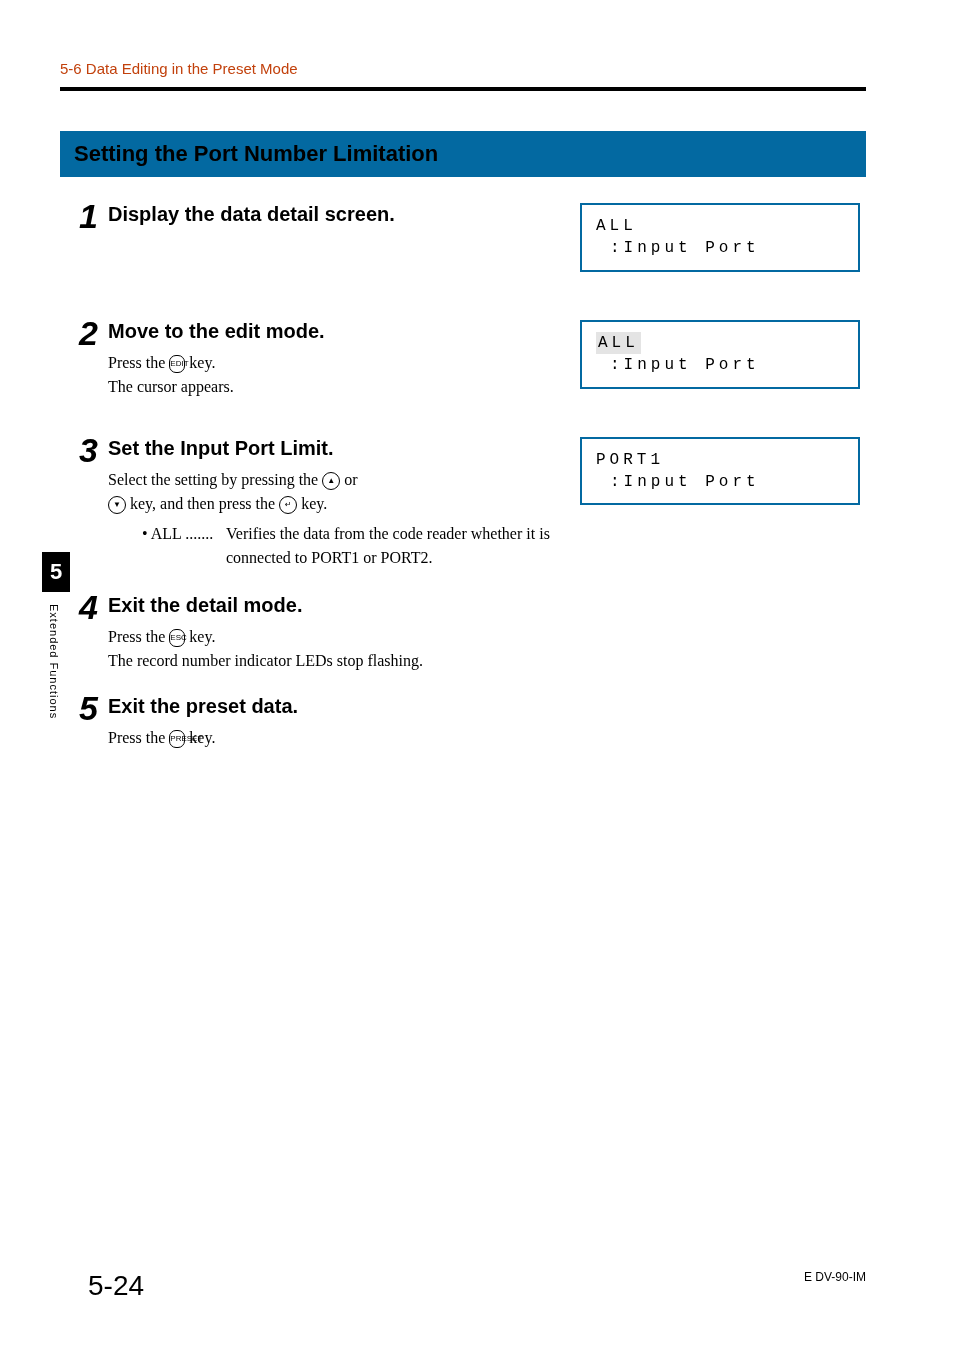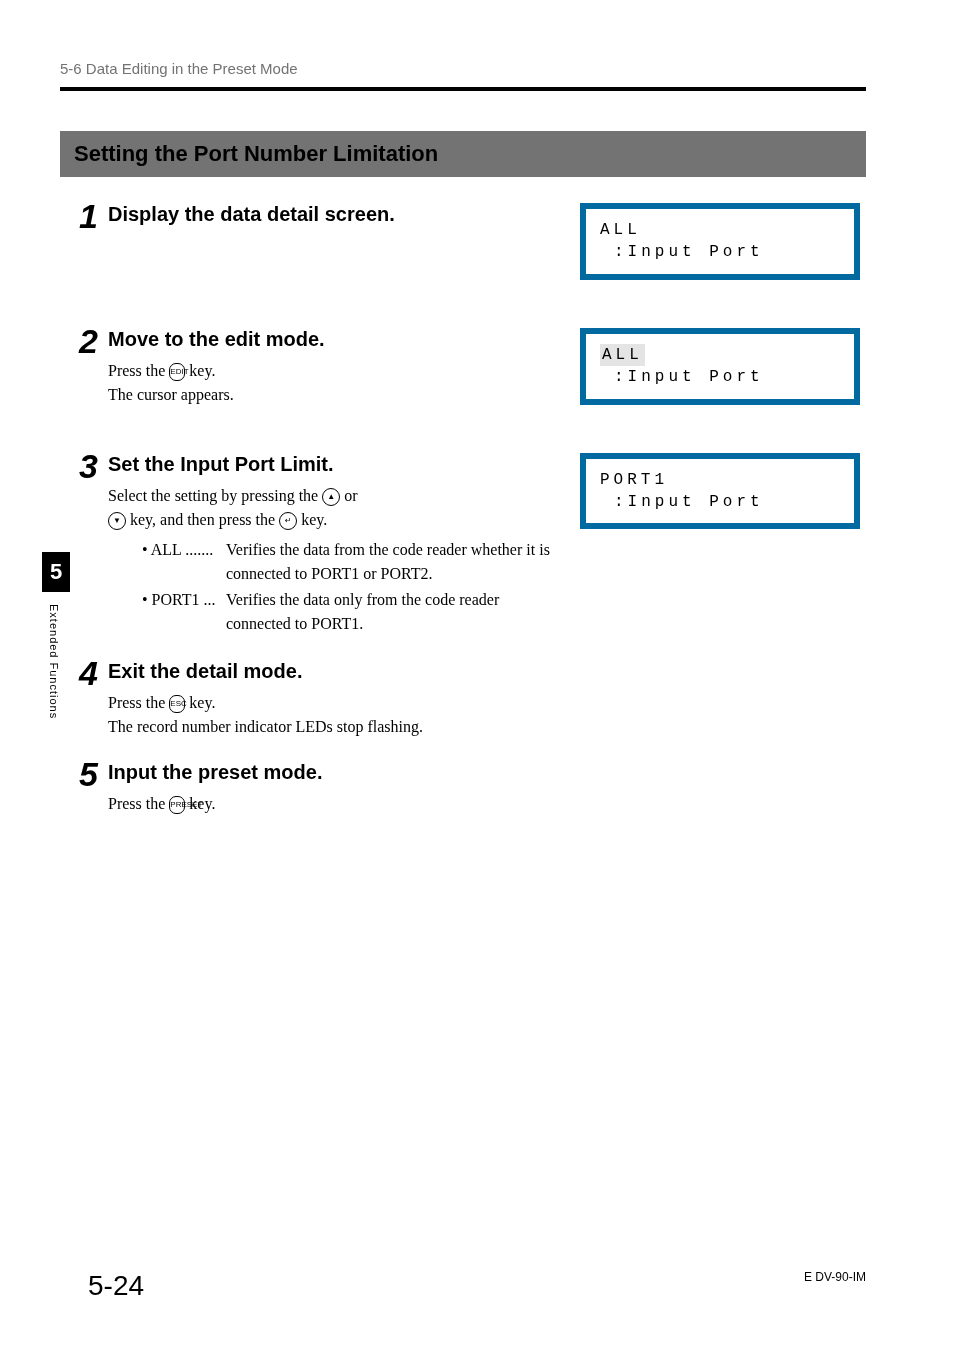--- a/index.html
+++ b/index.html
@@ -1,29 +1,29 @@
 <!DOCTYPE html>
 <html><head>
 <meta charset="utf-8">
 <style>
   * { box-sizing: border-box; margin: 0; padding: 0; }
   html, body { width: 954px; height: 1352px; background: #fff; font-family: "Times New Roman", Times, serif; color: #000; }
   .page { position: relative; width: 954px; height: 1352px; padding: 60px 88px 50px 60px; }
-  .header-line { font-size: 15px; color: #737373; font-family: Arial, Helvetica, sans-serif; margin-bottom: 10px; }
+  .header-line { font-size: 15px; color: #c2410c; font-family: Arial, Helvetica, sans-serif; margin-bottom: 10px; }
   .thick-rule { border: none; border-top: 4px solid #000; margin-bottom: 40px; }
-  .section-title-bar { background: #737373; padding: 10px 14px; font-family: Arial, Helvetica, sans-serif; font-weight: bold; font-size: 22px; margin-bottom: 26px; }
+  .section-title-bar { background: #0369a1; padding: 10px 14px; font-family: Arial, Helvetica, sans-serif; font-weight: bold; font-size: 22px; margin-bottom: 26px; }
   .content { display: flex; flex-direction: column; }
   .step { display: flex; align-items: flex-start; margin-bottom: 22px; }
   .lhs { flex: 0 0 500px; display: flex; align-items: flex-start; }
   .num { font-family: Arial, Helvetica, sans-serif; font-weight: bold; font-style: italic; font-size: 34px; width: 48px; text-align: right; padding-right: 10px; line-height: 1; position: relative; top: -4px; }
   .step-body { flex: 1; }
   .step-title { font-family: Arial, Helvetica, sans-serif; font-weight: bold; font-size: 20px; margin-bottom: 8px; }
   .step-text { font-size: 16px; line-height: 1.5; }
   .rhs { flex: 0 0 280px; margin-left: 20px; }
-  .display-box { border: 6px solid #0369a1; padding: 10px 14px; font-family: "Courier New", monospace; font-size: 16px; letter-spacing: 4px; line-height: 1.4; margin-bottom: 26px; }
+  .display-box { border: 2px solid #0369a1; padding: 10px 14px; font-family: "Courier New", monospace; font-size: 16px; letter-spacing: 4px; line-height: 1.4; margin-bottom: 26px; }
   .display-box .line2 { padding-left: 14px; }
   .highlight { background: #e4e4e4; display: inline-block; padding: 0 2px; }
   .key { display: inline-block; vertical-align: middle; width: 16px; height: 18px; border: 1px solid #000; border-radius: 7px; font-size: 8px; font-family: Arial, sans-serif; text-align: center; line-height: 16px; letter-spacing: 0; }
   .key.round { width: 18px; border-radius: 50%; }
   .bullets { margin-top: 6px; }
   .bullets .row { display: flex; margin-bottom: 2px; margin-left: 34px; }
   .bullets .label { flex: 0 0 84px; }
   .bullets .desc { flex: 1; }
   .sidebar-tab { position: absolute; left: 42px; top: 552px; width: 28px; height: 40px; background: #000; color: #fff; font-family: Arial, sans-serif; font-weight: bold; font-size: 22px; display: flex; align-items: center; justify-content: center; }
   .sidebar-label { position: absolute; left: 48px; top: 604px; writing-mode: vertical-rl; font-size: 11px; font-family: Arial, sans-serif; letter-spacing: 1px; }
@@ -85,24 +85,20 @@
           <div class="step-title">Set the Input Port Limit.</div>
           <div class="step-text">
             <span>Select the setting by pressing the </span><span class="key round">▲</span><span> or </span>
             <br>
             <span class="key round">▼</span><span> key, and then press the </span><span class="key round">↵</span><span> key.</span>
             <div class="bullets">
               <div class="row">
                 <div class="label"><span>• ALL</span> <span>.......</span></div>
                 <div class="desc">Verifies the data from the code reader whether it is connected to PORT1 or PORT2.</div>
               </div>
-              <div class="row">
-                <div class="label"><span>• PORT1</span> <span>...</span></div>
-                <div class="desc">Verifies the data only from the code reader connected to PORT1.</div>
-              </div>
             </div>
           </div>
         </div>
       </div>
       <div class="rhs">
         <div class="display-box">
           <div>PORT1</div>
           <div class="line2">:Input Port</div>
         </div>
       </div>
@@ -119,21 +115,21 @@
           </div>
         </div>
       </div>
       <div class="rhs"></div>
     </div>
 
     <div class="step">
       <div class="lhs">
         <div class="num">5</div>
         <div class="step-body">
-          <div class="step-title">Input the preset mode.</div>
+          <div class="step-title">Exit the preset data.</div>
           <div class="step-text">
             <span>Press the </span><span class="key">PRESET</span><span> key.</span>
           </div>
         </div>
       </div>
       <div class="rhs"></div>
     </div>
 
   </div>
 

